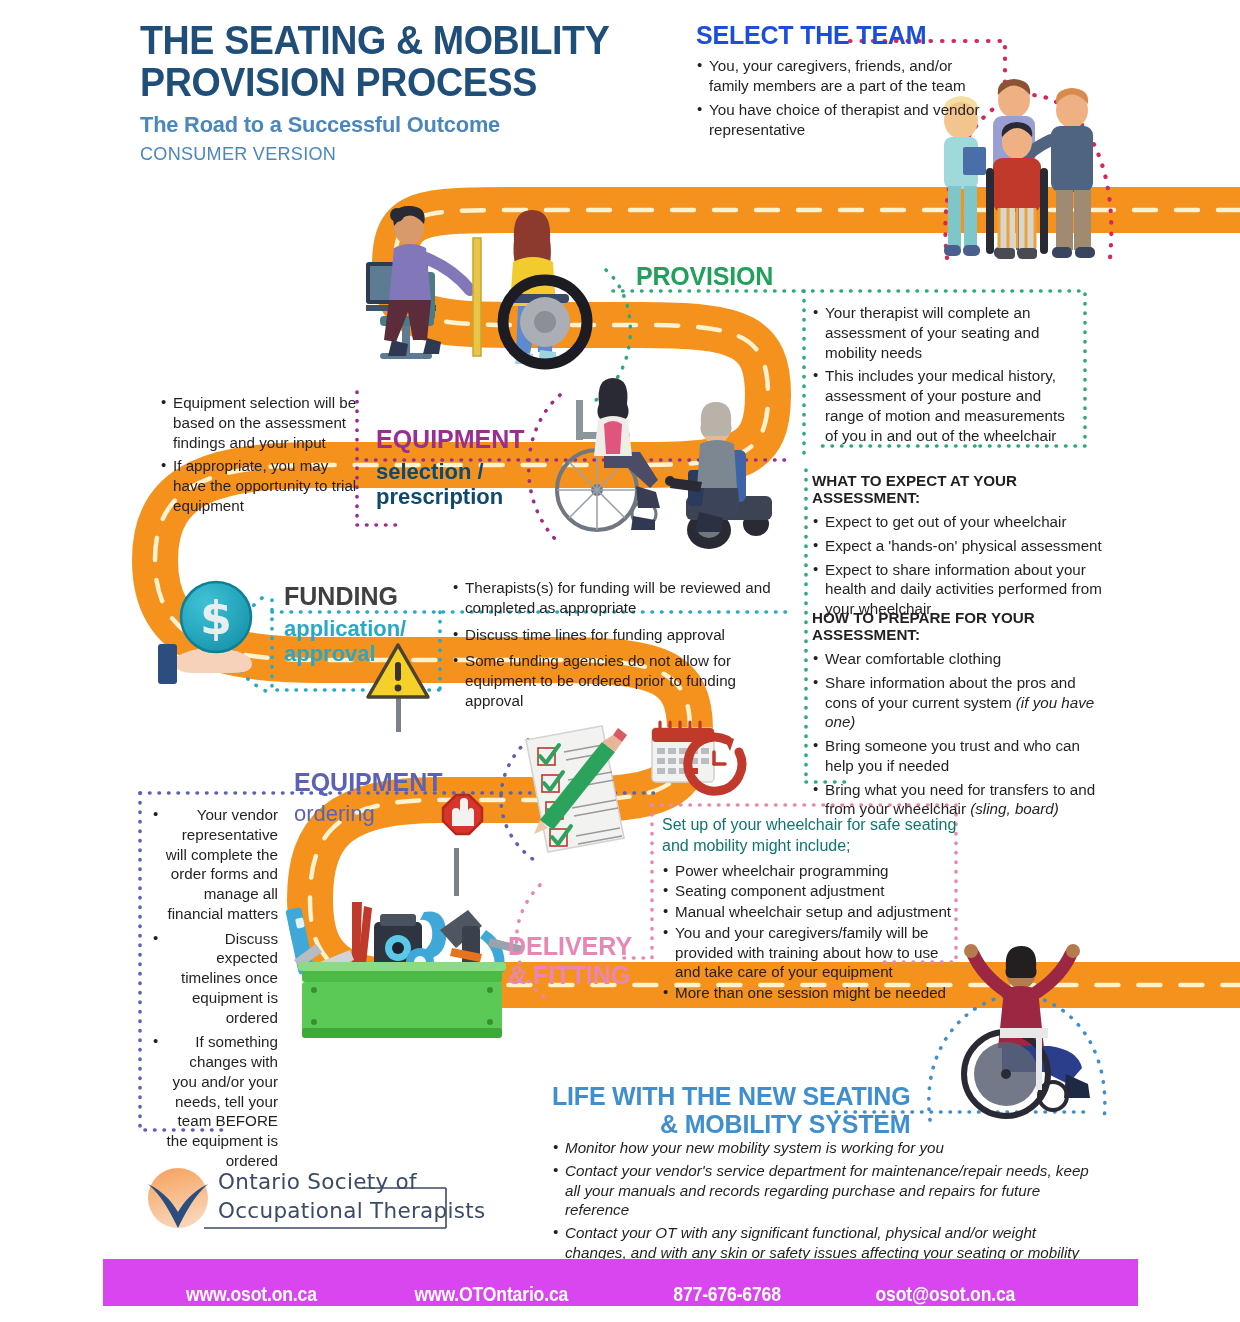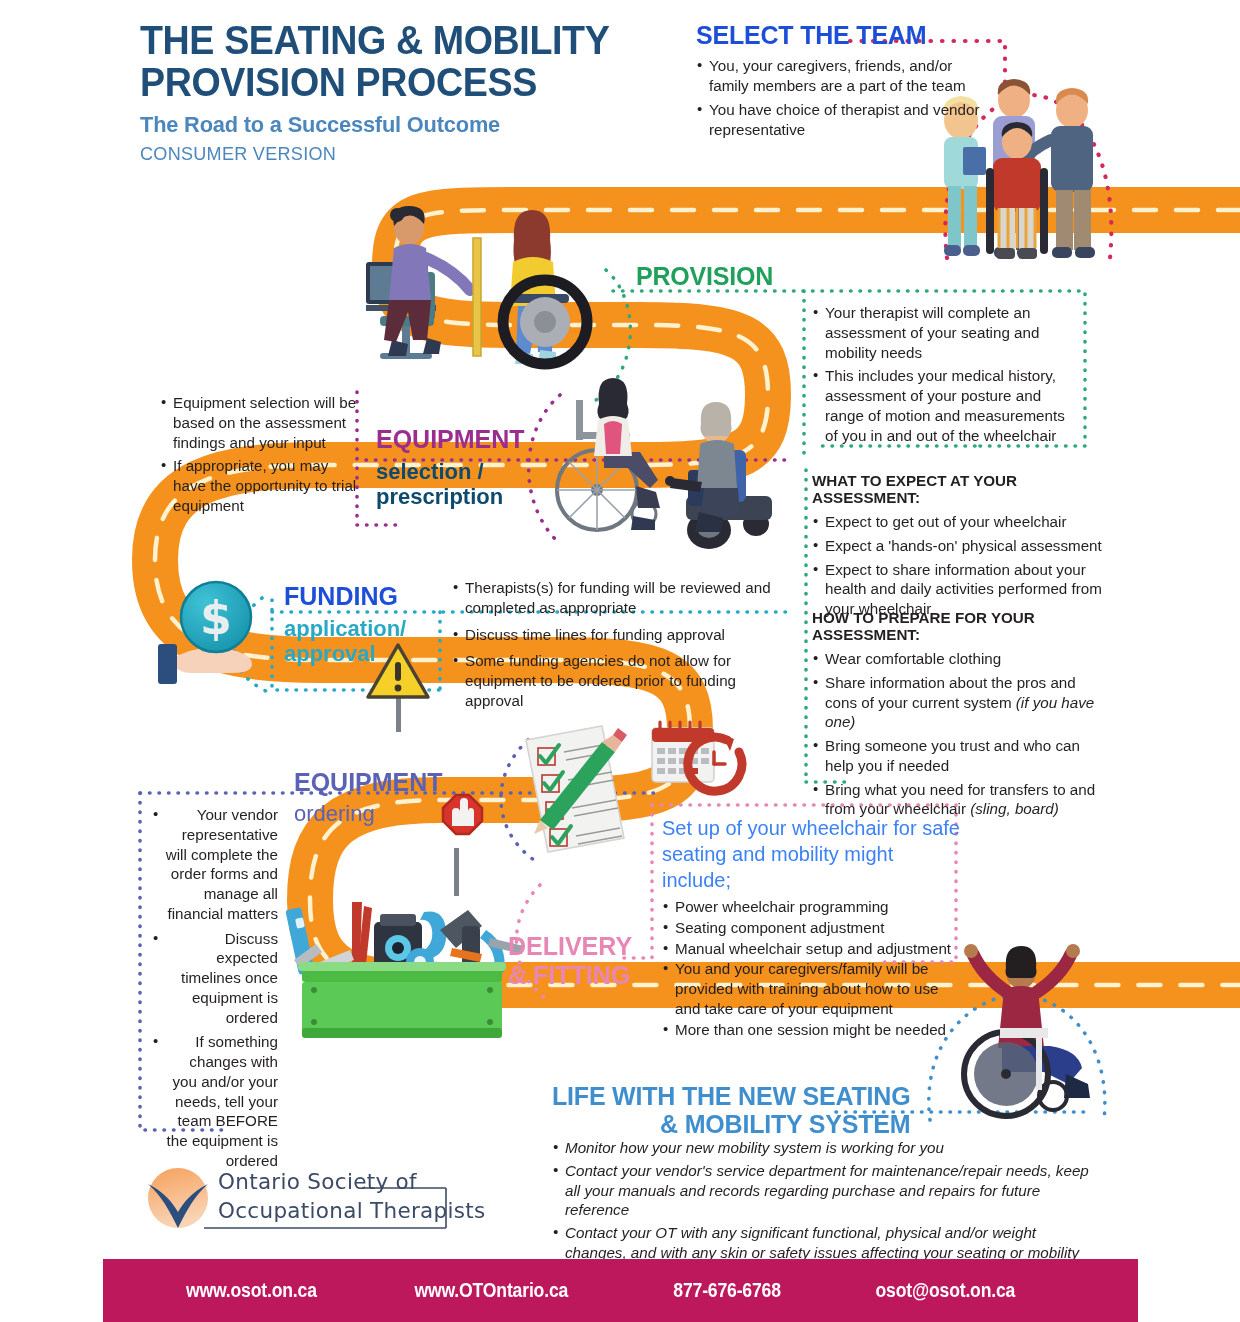--- a/index.html
+++ b/index.html
@@ -38,21 +38,21 @@
   .sub-title2 {
     font-size: 19px; color: #4b87bd; margin-top: 5px;
     letter-spacing: 0.3px;
     transform: scaleX(0.95); transform-origin: left top;
   }
 
   
   .sec-head {
     font-weight: bold; letter-spacing: -0.2px; line-height: 1.05;
   }
-  .body-text { font-size: 20px; color: #3b82f6; line-height: 1.30; }
+  .body-text { font-size: 16px; color: #0f766e; line-height: 1.30; }
   ul.bl { list-style: none; }
   ul.bl > li {
     position: relative; padding-left: 13px; margin-bottom: 4px;
     font-size: 15.2px; color: #231f20; line-height: 1.30;
   }
   ul.bl > li::before {
     content: "•"; position: absolute; left: 1px; top: -1px;
     font-size: 15px; color: #231f20;
   }
   ul.bl.tight > li { margin-bottom: 1px; }
@@ -72,21 +72,21 @@
 
   
   #eqsel-left { left: 160px; top: 393px; width: 198px; }
   #eqsel-head { left: 376px; top: 425px; }
   #eqsel-head .h1 { font-size: 25px; color: #9b2d8f; font-weight: bold; }
   #eqsel-head .h2 { font-size: 22px; color: #0c4a6e; font-weight: bold;
                     line-height: 1.12; margin-top: 6px; }
 
   
   #fund-head { left: 284px; top: 582px; }
-  #fund-head .h1 { font-size: 25px; color: #1d4ed8; font-weight: bold; }
+  #fund-head .h1 { font-size: 25px; color: #404040; font-weight: bold; }
   #fund-head .h2 { font-size: 22px; color: #28a8c4; font-weight: bold;
                    line-height: 1.12; margin-top: 6px; }
   #fund-bullets { left: 452px; top: 578px; width: 340px; }
   #fund-bullets li { margin-bottom: 7px; }
 
   
   #eqord-head { left: 294px; top: 768px; }
   #eqord-head .h1 { font-size: 25px; color: #5b62b5; font-weight: bold; }
   #eqord-head .h2 { font-size: 22px; color: #5b62b5; font-weight: normal; margin-top: 4px; }
   #eqord-left { left: 152px; top: 805px; width: 126px; }
@@ -108,22 +108,22 @@
   #logo { left: 140px; top: 1162px; width: 350px; height: 76px; }
   #logo .logo-text {
     position: absolute; left: 78px; top: 6px;
     font-size: 21.5px; color: #3b4a66; line-height: 1.33;
     font-family: "DejaVu Sans", sans-serif; letter-spacing: 0.3px;
   }
 
   
   #footer {
     position: absolute; left: 103px; top: 1259px;
-    width: 1035px; height: 63px; background: #be185d;
-    display: flex; align-items: center; z-index: 6;
+    width: 1035px; height: 47px; background: #d946ef;
+    display: flex; align-items: flex-end; z-index: 6;
   }
   #footer .fitem {
     color: #ffffff; font-weight: bold; font-size: 20px;
     letter-spacing: -0.2px;
     transform: scaleX(0.88); transform-origin: center;
   }
   #f1 { margin-left: 74px; }
   #f2 { margin-left: 78px; }
   #f3 { margin-left: 88px; }
   #f4 { margin-left: 78px; }

